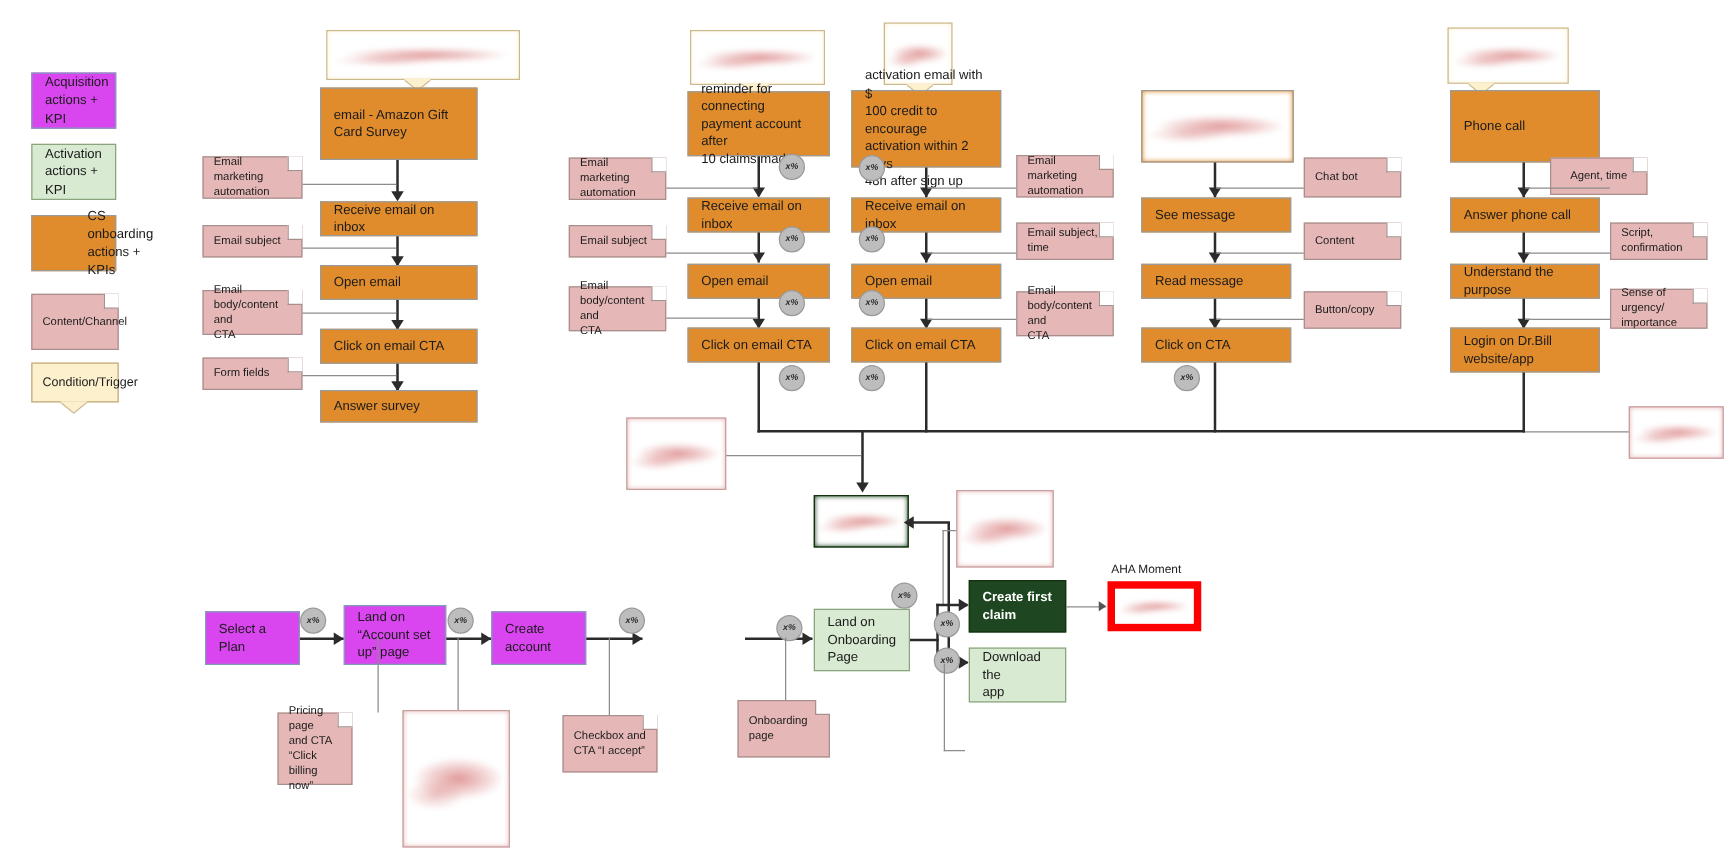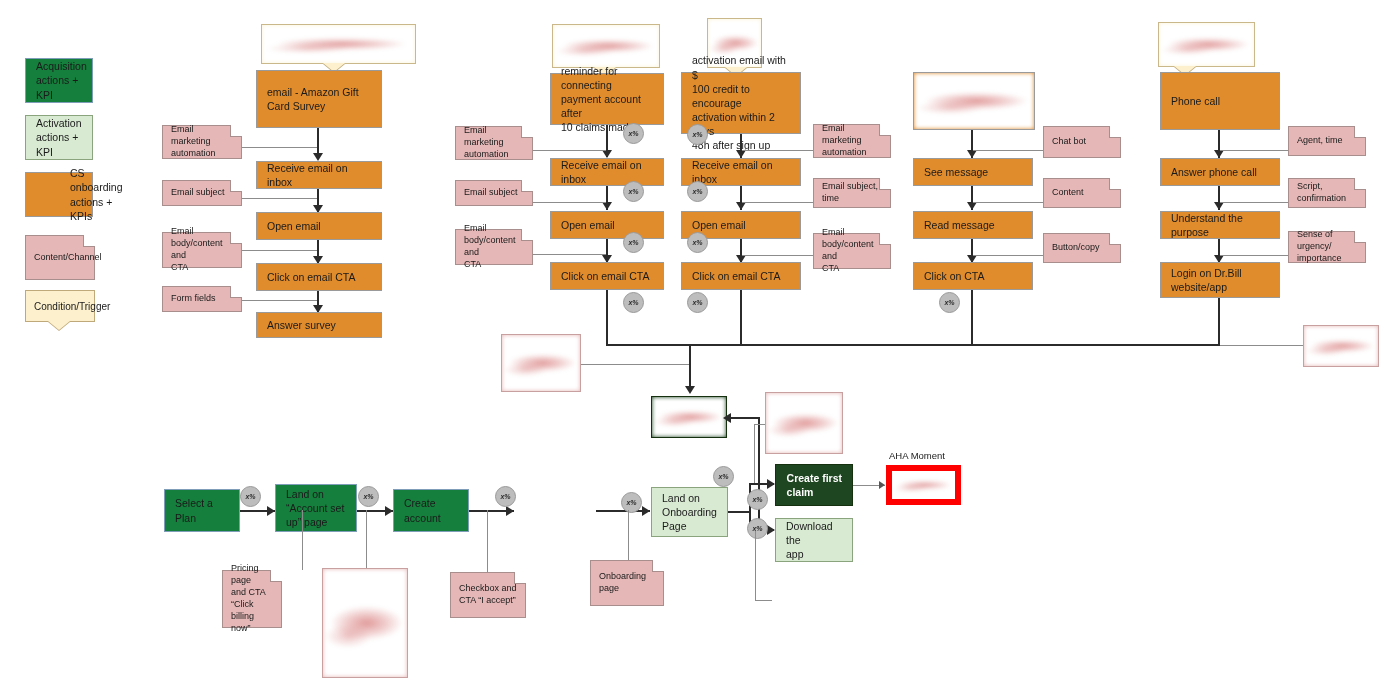--- a/index.html
+++ b/index.html
@@ -4,21 +4,21 @@
 <style>
   html,body{margin:0;padding:0;background:#ffffff;}
   body{font-family:"Liberation Sans","DejaVu Sans",sans-serif;}
   #canvas{position:relative;width:1385px;height:690px;background:#fff;overflow:hidden;}
 
   .node{position:absolute;box-sizing:border-box;display:flex;align-items:center;
         font-size:10.5px;line-height:1.35;color:#1a1a1a;white-space:pre-line;}
   .node .t{padding:0 10px;}
 
   
-  .acq{background:#15803d;border:1px solid #7f9db9;}
+  .acq{background:#d946ef;border:1px solid #7f9db9;}
   .act{background:#d9ead3;border:1px solid #8aa57e;}
   .cs {background:#e08c2d;border:1px solid #9a9a9a;}
   .aha-dark{background:#1e4620;border:1px solid #14300f;color:#ffffff;font-weight:bold;}
 
   
   .note{position:absolute;box-sizing:border-box;background:#e5b8b7;border:1px solid #a88f8e;
         font-size:9px;line-height:1.32;color:#1a1a1a;white-space:pre-line;
         display:flex;align-items:center;}
   .note .t{padding:0 8px;}
   .note::after{content:"";position:absolute;top:-1px;right:-1px;width:11px;height:11px;
@@ -355,21 +355,21 @@
     <span class="t">Understand the purpose</span>
   </div>
   <div class="ln" style="left:1218px;top:239px;width:2px;height:24px;"></div>
   <div class="arw down" style="left:1214px;top:255px;"></div>
 
   <div class="node cs" style="left:1160px;top:262px;width:120px;height:36px;">
     <span class="t">Login on Dr.Bill
 website/app</span>
   </div>
 
-  <div class="note" style="left:1288px;top:126px;width:78px;height:30px;">
+  <div class="note" style="left:1240px;top:126px;width:78px;height:30px;justify-content:center;">
     <span class="fold"></span>
     <span class="t">Agent, time</span>
   </div>
   <div class="ln thin" style="left:1220px;top:150px;width:68px;height:1px;"></div>
 
   <div class="note" style="left:1288px;top:178px;width:78px;height:30px;">
     <span class="fold"></span>
     <span class="t">Script,
 confirmation</span>
   </div>
@@ -471,21 +471,21 @@
   <div class="arw right" style="left:767px;top:479px;"></div>
   <div class="ln" style="left:749px;top:529px;width:25px;height:2px;"></div>
   <div class="arw right" style="left:767px;top:525px;"></div>
   <div class="pct" style="left:747px;top:489px;">
       <span>x%</span>
     </div>
   <div class="pct" style="left:747px;top:518px;">
       <span>x%</span>
     </div>
 
-  <div class="node aha-dark" style="left:775px;top:464px;width:78px;height:42px;justify-content:flex-end;">
+  <div class="node aha-dark" style="left:775px;top:464px;width:78px;height:42px;">
     <span class="t">Create first
 claim</span>
   </div>
 
   <div class="node act" style="left:775px;top:518px;width:78px;height:44px;">
     <span class="t">Download the
 app</span>
   </div>
 
   <div class="plain" style="left:889px;top:450px;">AHA Moment</div>

